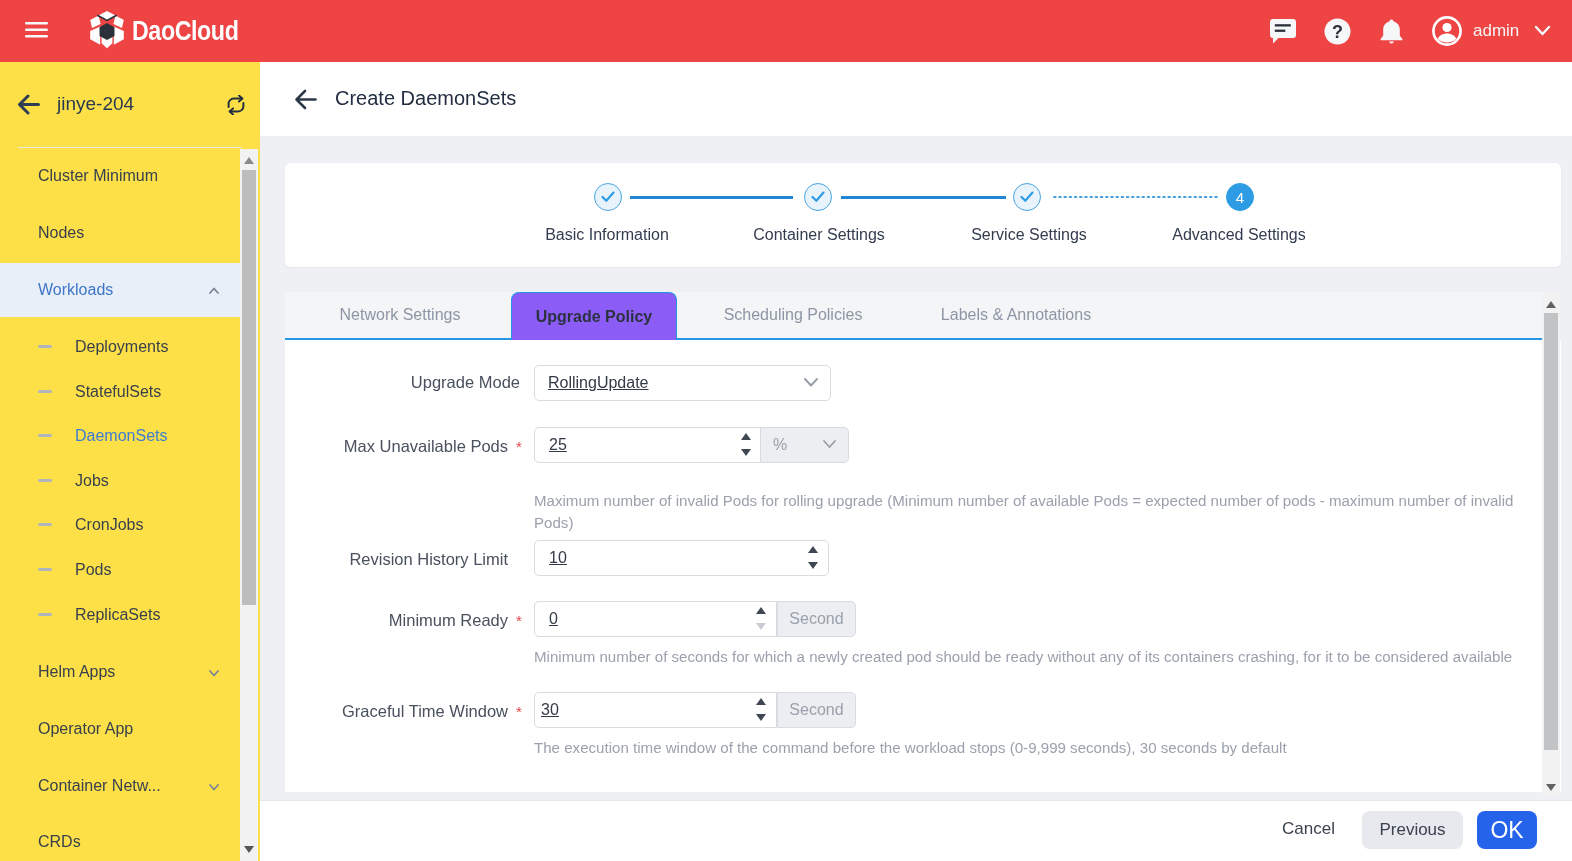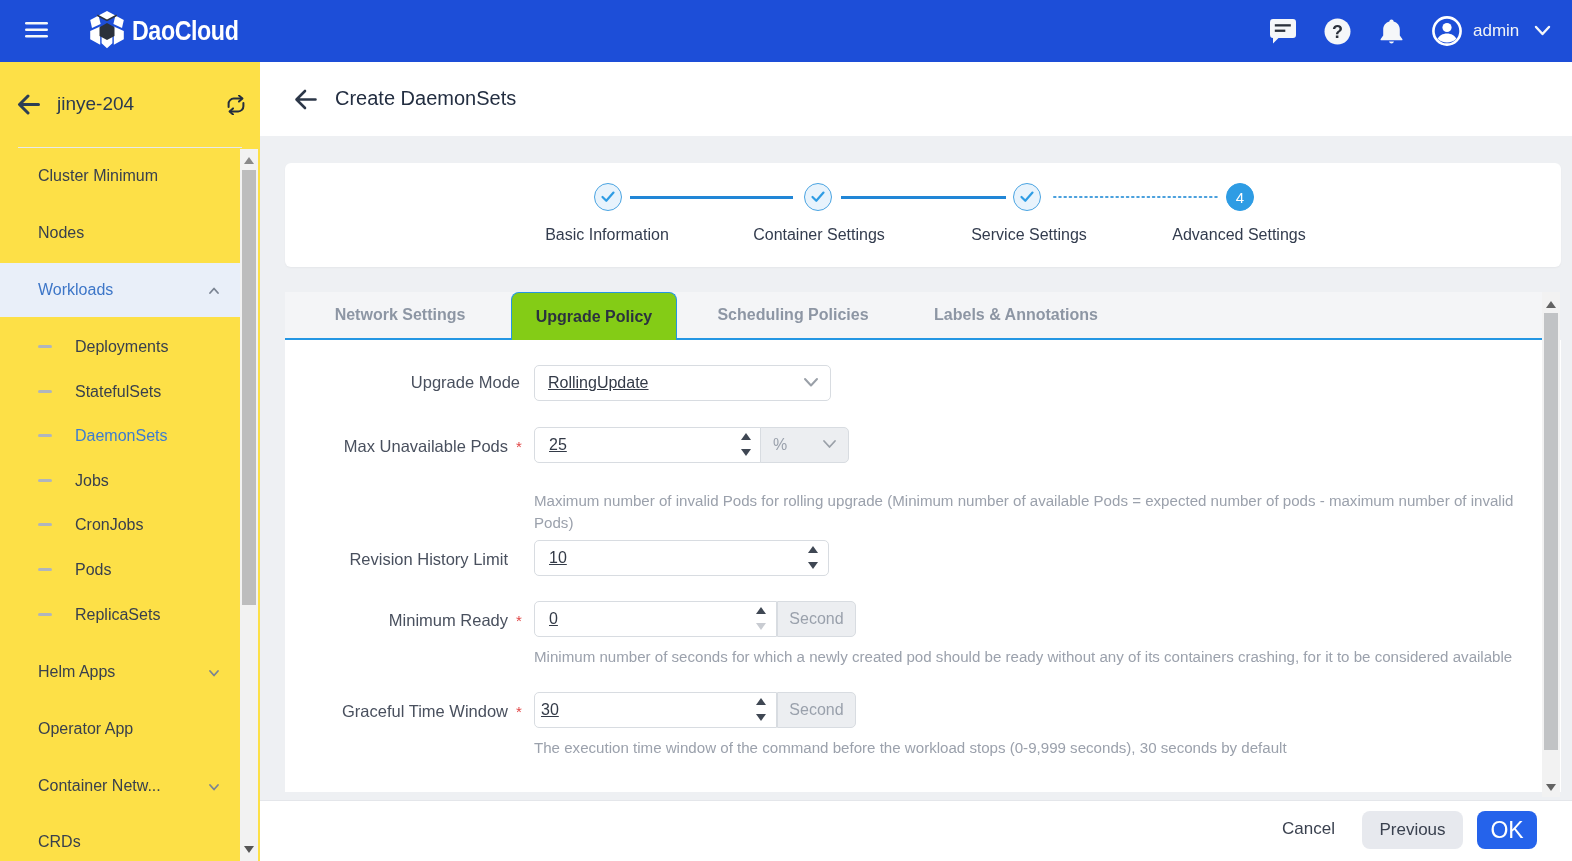--- a/index.html
+++ b/index.html
@@ -1,21 +1,21 @@
 <!DOCTYPE html>
 <html><head>
 <meta charset="utf-8">
 <style>
 * { margin:0; padding:0; box-sizing:border-box; }
 html,body { width:1572px; height:861px; overflow:hidden; }
 body { font-family:"Liberation Sans", sans-serif; background:#eef0f3; position:relative; }
 .abs { position:absolute; }
 
 
-#navbar { position:absolute; left:0; top:0; width:1572px; height:62px; background:#1d4ed8; }
+#navbar { position:absolute; left:0; top:0; width:1572px; height:62px; background:#ef4444; }
 #logo-text { position:absolute; left:132px; top:15px; color:#fff; font-size:28px; font-weight:bold; letter-spacing:-0.5px; transform:scaleX(0.83); transform-origin:left center; }
 #admin-text { position:absolute; left:1473px; top:21px; color:#f2f4f6; font-size:17px; }
 
 
 #sidebar { position:absolute; left:0; top:62px; width:260px; height:799px; background:#fde047; }
 #cluster-name { position:absolute; left:57px; top:31px; font-size:19px; font-weight:500; color:#2a3950; }
 #side-divider { position:absolute; left:18px; top:85px; width:224px; height:1px; background:#e7e9ec; }
 .mitem { position:absolute; left:38px; font-size:16px; color:#39404d; line-height:20px; }
 .sitem { position:absolute; left:75px; font-size:16px; color:#39404d; line-height:20px; }
 .dash { position:absolute; left:38px; width:14px; height:3px; border-radius:2px; background:#b0b5bd; }
@@ -31,22 +31,22 @@
 #page-title { position:absolute; left:335px; top:87px; font-size:20px; font-weight:500; color:#232e41; }
 
 
 #stepper { position:absolute; left:285px; top:163px; width:1276px; height:104px; background:#fff; border-radius:6px; box-shadow:0 1px 2px rgba(0,0,0,0.04); }
 .stepc { position:absolute; top:183px; width:28px; height:28px; border-radius:50%; background:#e8f3fc; border:1px solid #4aa4e2; }
 .stepline { position:absolute; top:196px; height:2.5px; background:#2186d6; }
 .steplbl { position:absolute; top:226px; font-size:16px; color:#333c4e; text-align:center; }
 
 
 #tabrow { position:absolute; left:285px; top:292px; width:1257px; height:46px; background:#f4f5f7; }
-.tab { position:absolute; top:292px; height:46px; font-size:16px; font-weight:bold; color:#8d96a4; display:flex; align-items:center; justify-content:center; }
-#tab-active { position:absolute; left:511px; top:292px; width:166px; height:48px; background:#84cc16; border:1px solid #2496e3; border-bottom:none; border-radius:8px 8px 0 0; z-index:3; display:flex; align-items:center; justify-content:center; font-size:16px; font-weight:bold; color:#2b323f; }
+.tab { position:absolute; top:292px; height:46px; font-size:16px; font-weight:normal; color:#8d96a4; display:flex; align-items:center; justify-content:center; }
+#tab-active { position:absolute; left:511px; top:292px; width:166px; height:48px; background:#8b5cf6; border:1px solid #2496e3; border-bottom:none; border-radius:8px 8px 0 0; z-index:3; display:flex; align-items:center; justify-content:center; font-size:16px; font-weight:bold; color:#2b323f; }
 .tabline { position:absolute; top:338px; height:2px; background:#2496e3; z-index:2; }
 
 
 #content { position:absolute; left:285px; top:340px; width:1276px; height:452px; background:#fff; }
 
 
 .flabel { position:absolute; font-size:16.5px; color:#49505e; line-height:20px; text-align:right; }
 .req { color:#e04545; font-size:15px; }
 .fbox { position:absolute; background:#fff; border:1px solid #d8dce1; border-radius:5px; font-size:16px; color:#333a47;text-decoration:underline; }
 .addon { position:absolute; background:#eceef1; border:1px solid #d8dce1; font-size:16px; color:#9aa1ac; display:flex; align-items:center; }

